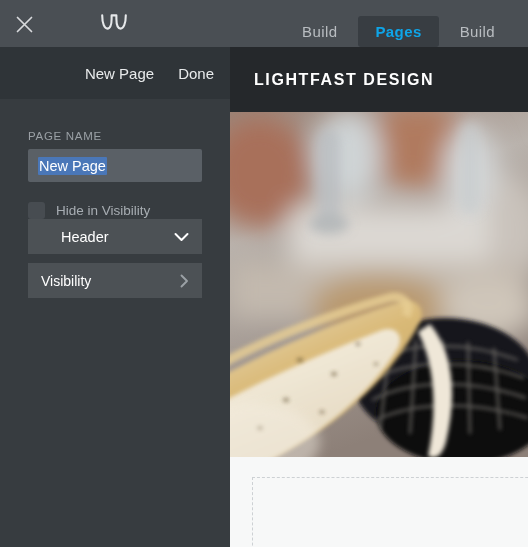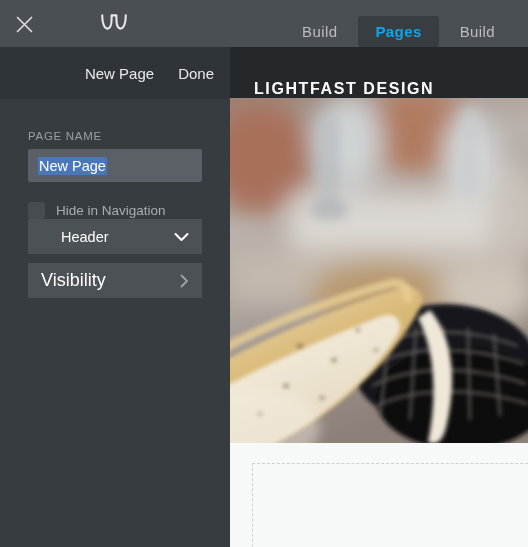--- a/index.html
+++ b/index.html
@@ -153,40 +153,40 @@
     margin-bottom: 9px;
     cursor: pointer;
   }
   .select-row .sel-text {
     font-size: 14.5px;
     color: #ffffff;
     flex: 1;
     padding-left: 20px;
   }
   .nav-row .nav-text {
-    font-size: 18px;
+    font-size: 14px;
     color: #ffffff;
     flex: 1;
   }
   .chev { flex: none; display: flex; align-items: center; }
 
   
   .preview {
     position: absolute;
     left: 230px; top: 47px;
     width: 298px; height: 500px;
     background: #ffffff;
     overflow: hidden;
   }
   .site-header {
     position: relative;
-    height: 51px;
+    height: 65px;
     background: #25282b;
     display: flex;
-    align-items: flex-end;
+    align-items: center;
     padding-left: 24px;
     box-sizing: border-box;
   }
   .site-title {
     font-size: 16px;
     font-weight: bold;
     letter-spacing: 1.6px;
     color: #ffffff;
     white-space: nowrap;
   }
@@ -250,21 +250,21 @@
   <div class="sidebar">
 
     <div class="field-label">PAGE NAME</div>
 
     <div class="text-input">
       <span class="sel" placeholder="Page name">New Page</span>
     </div>
 
     <div class="checkbox-row">
       <div class="checkbox-box"></div>
-      <div class="checkbox-label">Hide in Navigation</div>
+      <div class="checkbox-label">Hide in Visibility</div>
     </div>
 
 
     <div class="select-row">
       <div class="sel-text">Header</div>
       <span class="chev">
         <svg width="15" height="10" viewBox="0 0 15 10">
           <path d="M1.5 2 L7.5 8 L13.5 2" fill="none" stroke="#ffffff" stroke-width="2" stroke-linecap="round" stroke-linejoin="round"></path>
         </svg>
       </span>

